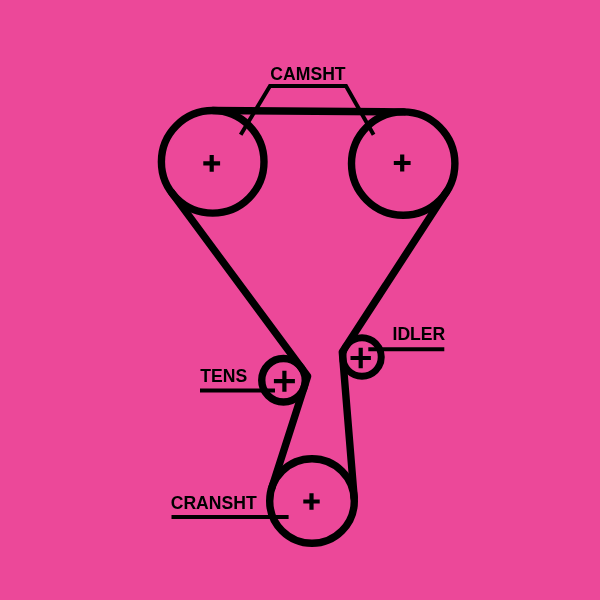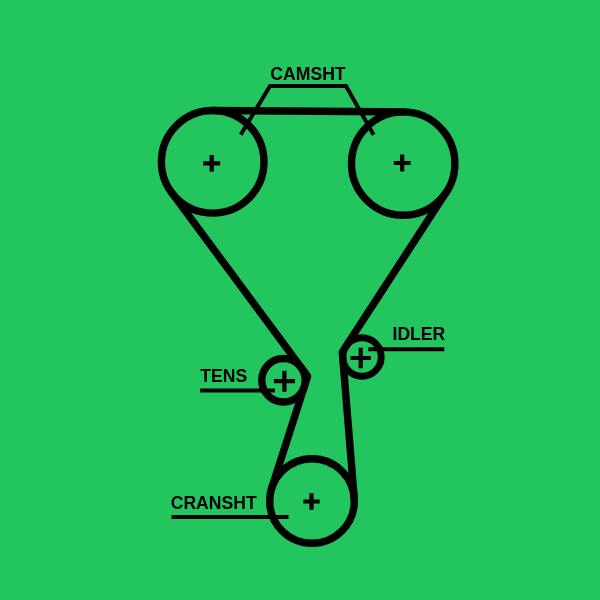--- a/index.html
+++ b/index.html
@@ -1,16 +1,16 @@
 <!DOCTYPE html>
 <html><head>
 <meta charset="utf-8">
 <style>
   html,body{margin:0;padding:0;background:#ffffff;}
-  .wrap{width:600px;height:600px;position:relative;background:#22c55e;}
+  .wrap{width:600px;height:600px;position:relative;background:#ec4899;}
   svg{position:absolute;left:0;top:0;will-change:transform;}
   text{font-family:"Liberation Sans",sans-serif;font-weight:bold;fill:#000;}
 </style>
 </head>
 <body>
 <div class="wrap">
 <svg width="600" height="600" viewBox="0 0 600 600">
 
   <g fill="none" stroke="#000" stroke-width="7.4">
     <circle cx="212.7" cy="161.8" r="51.3"></circle>

